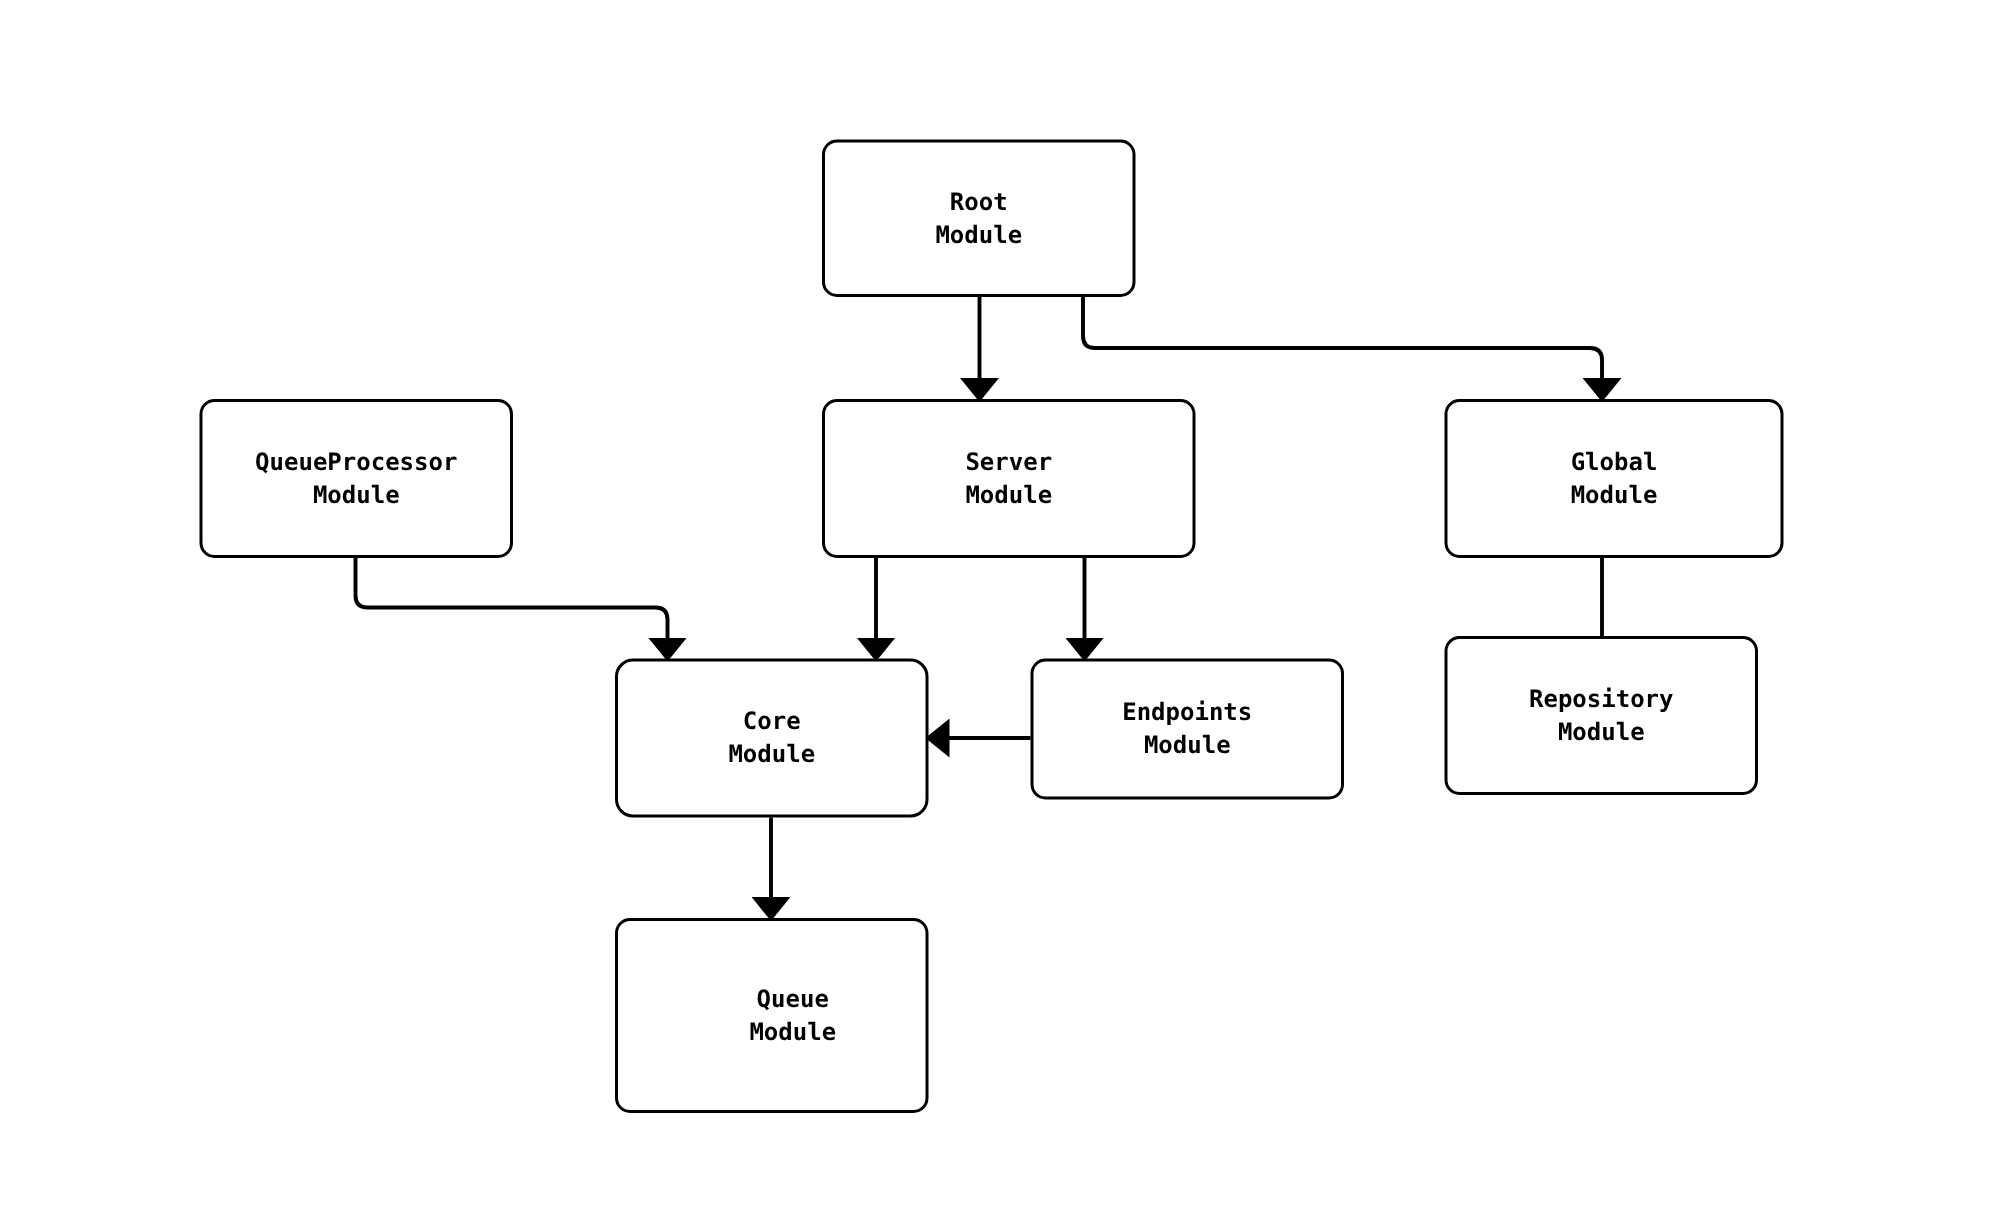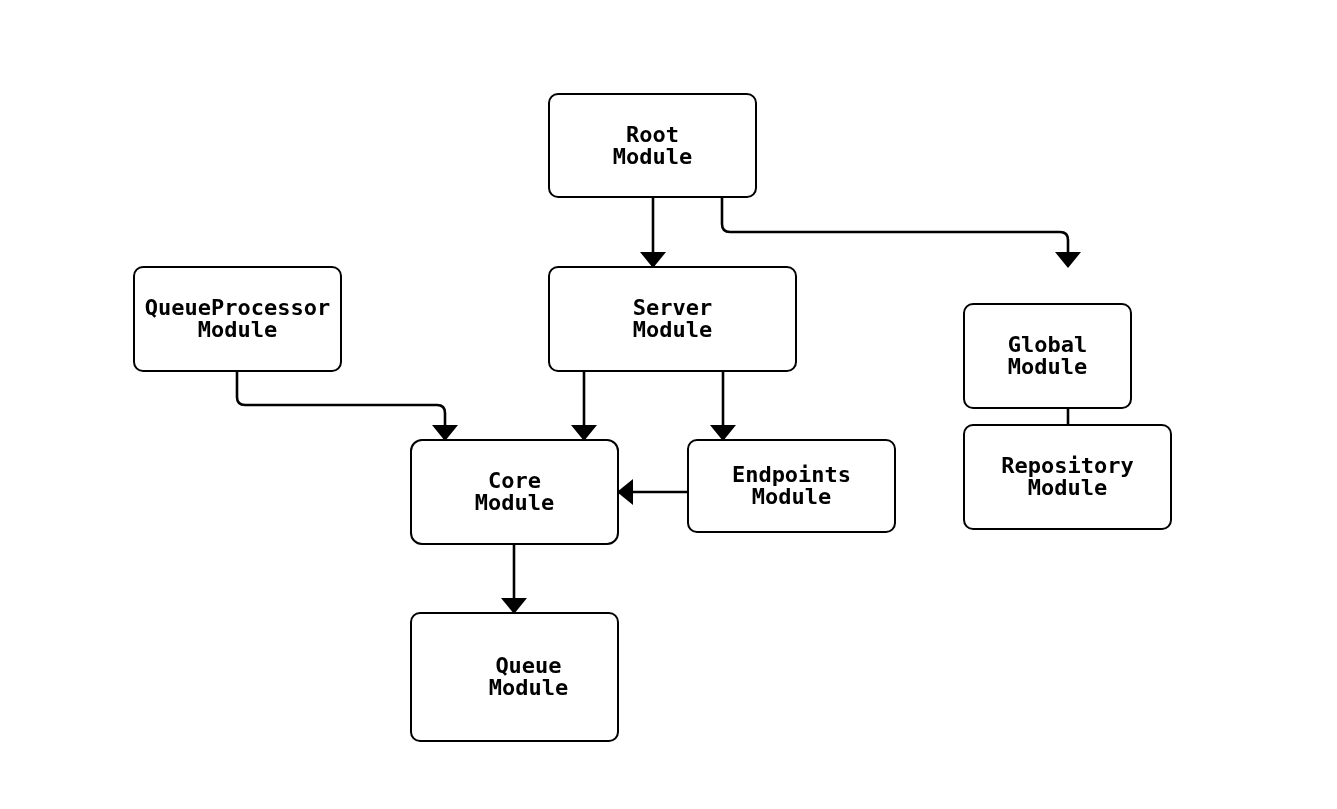--- a/index.html
+++ b/index.html
@@ -34,21 +34,21 @@
     background: #ffffff;
     border: 2.6px solid #000000;
     border-radius: 10px;
     display: flex;
     flex-direction: column;
     align-items: center;
     justify-content: center;
     text-align: center;
     color: #000000;
     font-weight: bold;
-    font-size: 22px;
+    font-size: 16px;
     line-height: 22px;
   }
   .node span {
     display: block;
     white-space: nowrap;
   }
 </style>
 </head>
 <body>
 
@@ -80,21 +80,21 @@
   <div class="node" style="left: 133px; top: 266px; width: 209px; height: 106px;">
     <span>QueueProcessor</span>
     <span>Module</span>
   </div>
 
   <div class="node" style="left: 548px; top: 266px; width: 249px; height: 106px;">
     <span>Server</span>
     <span>Module</span>
   </div>
 
-  <div class="node" style="left: 963px; top: 266px; width: 169px; height: 106px; margin-top: 37px;">
+  <div class="node" style="left: 963px; top: 266px; width: 226px; height: 106px;">
     <span>Global</span>
     <span>Module</span>
   </div>
 
   <div class="node" style="left: 410px; top: 439px; width: 209px; height: 106px; border-radius: 12px;">
     <span>Core</span>
     <span>Module</span>
   </div>
 
   <div class="node" style="left: 687px; top: 439px; width: 209px; height: 94px;">

